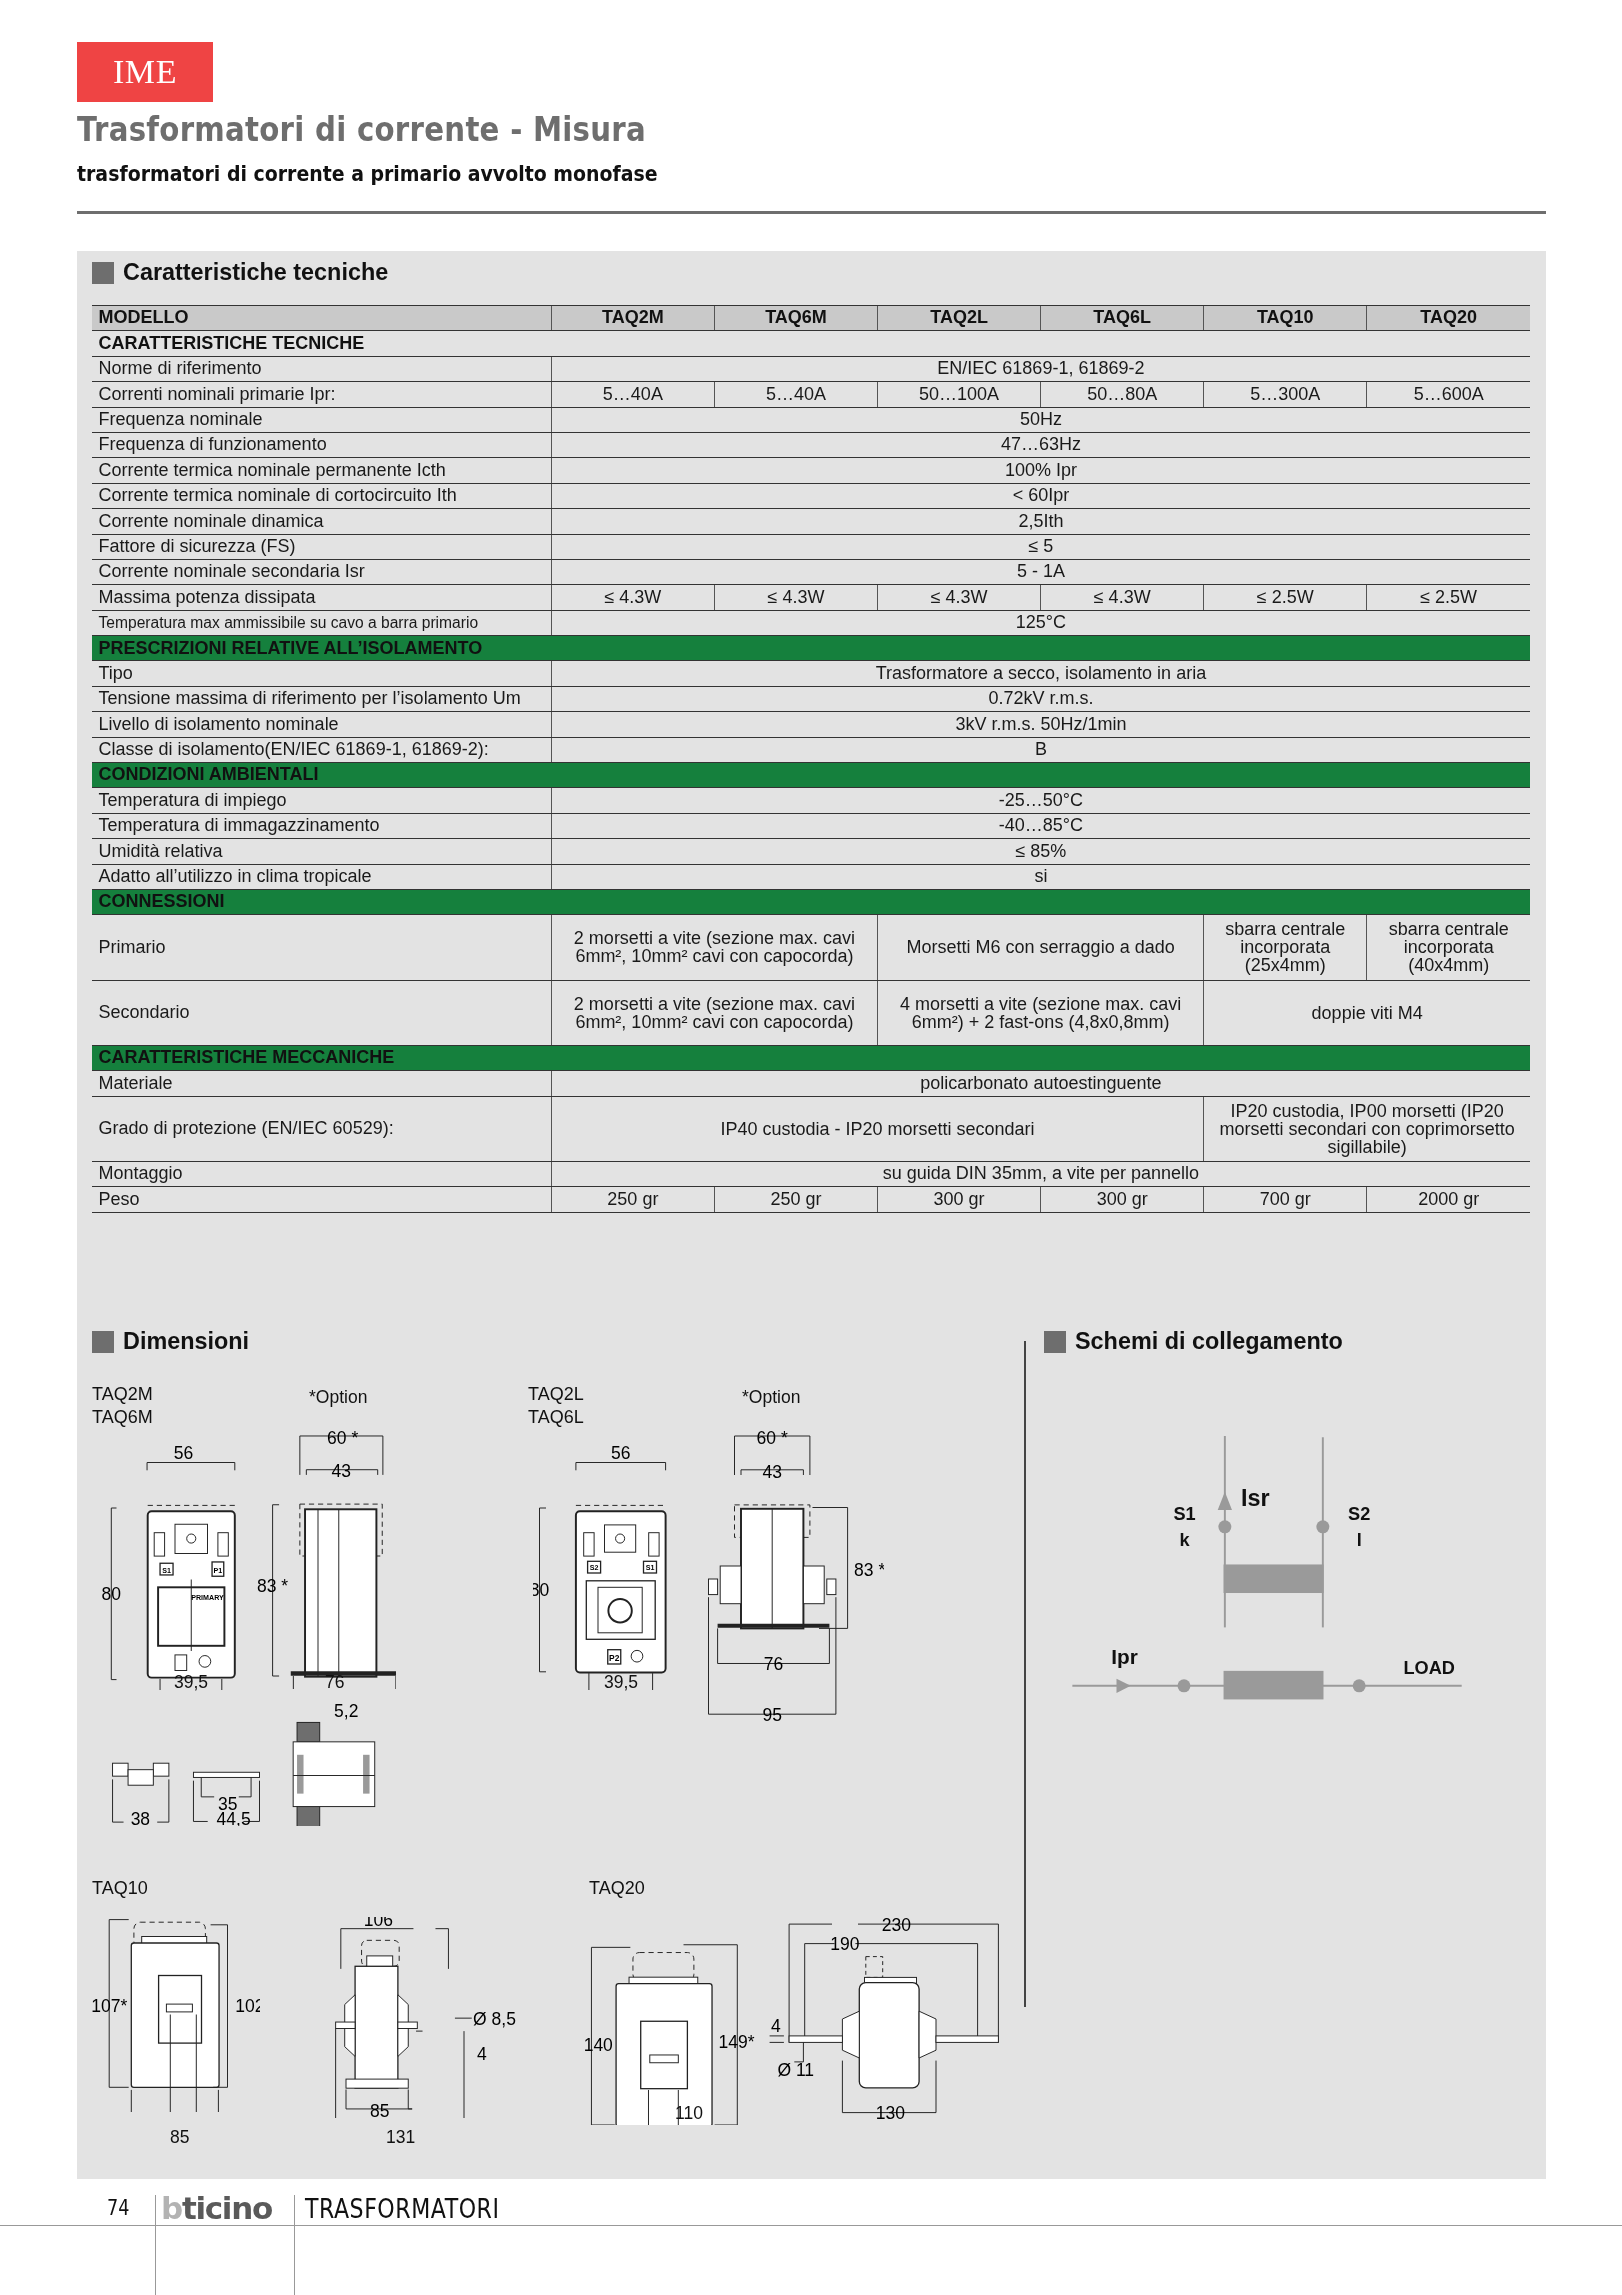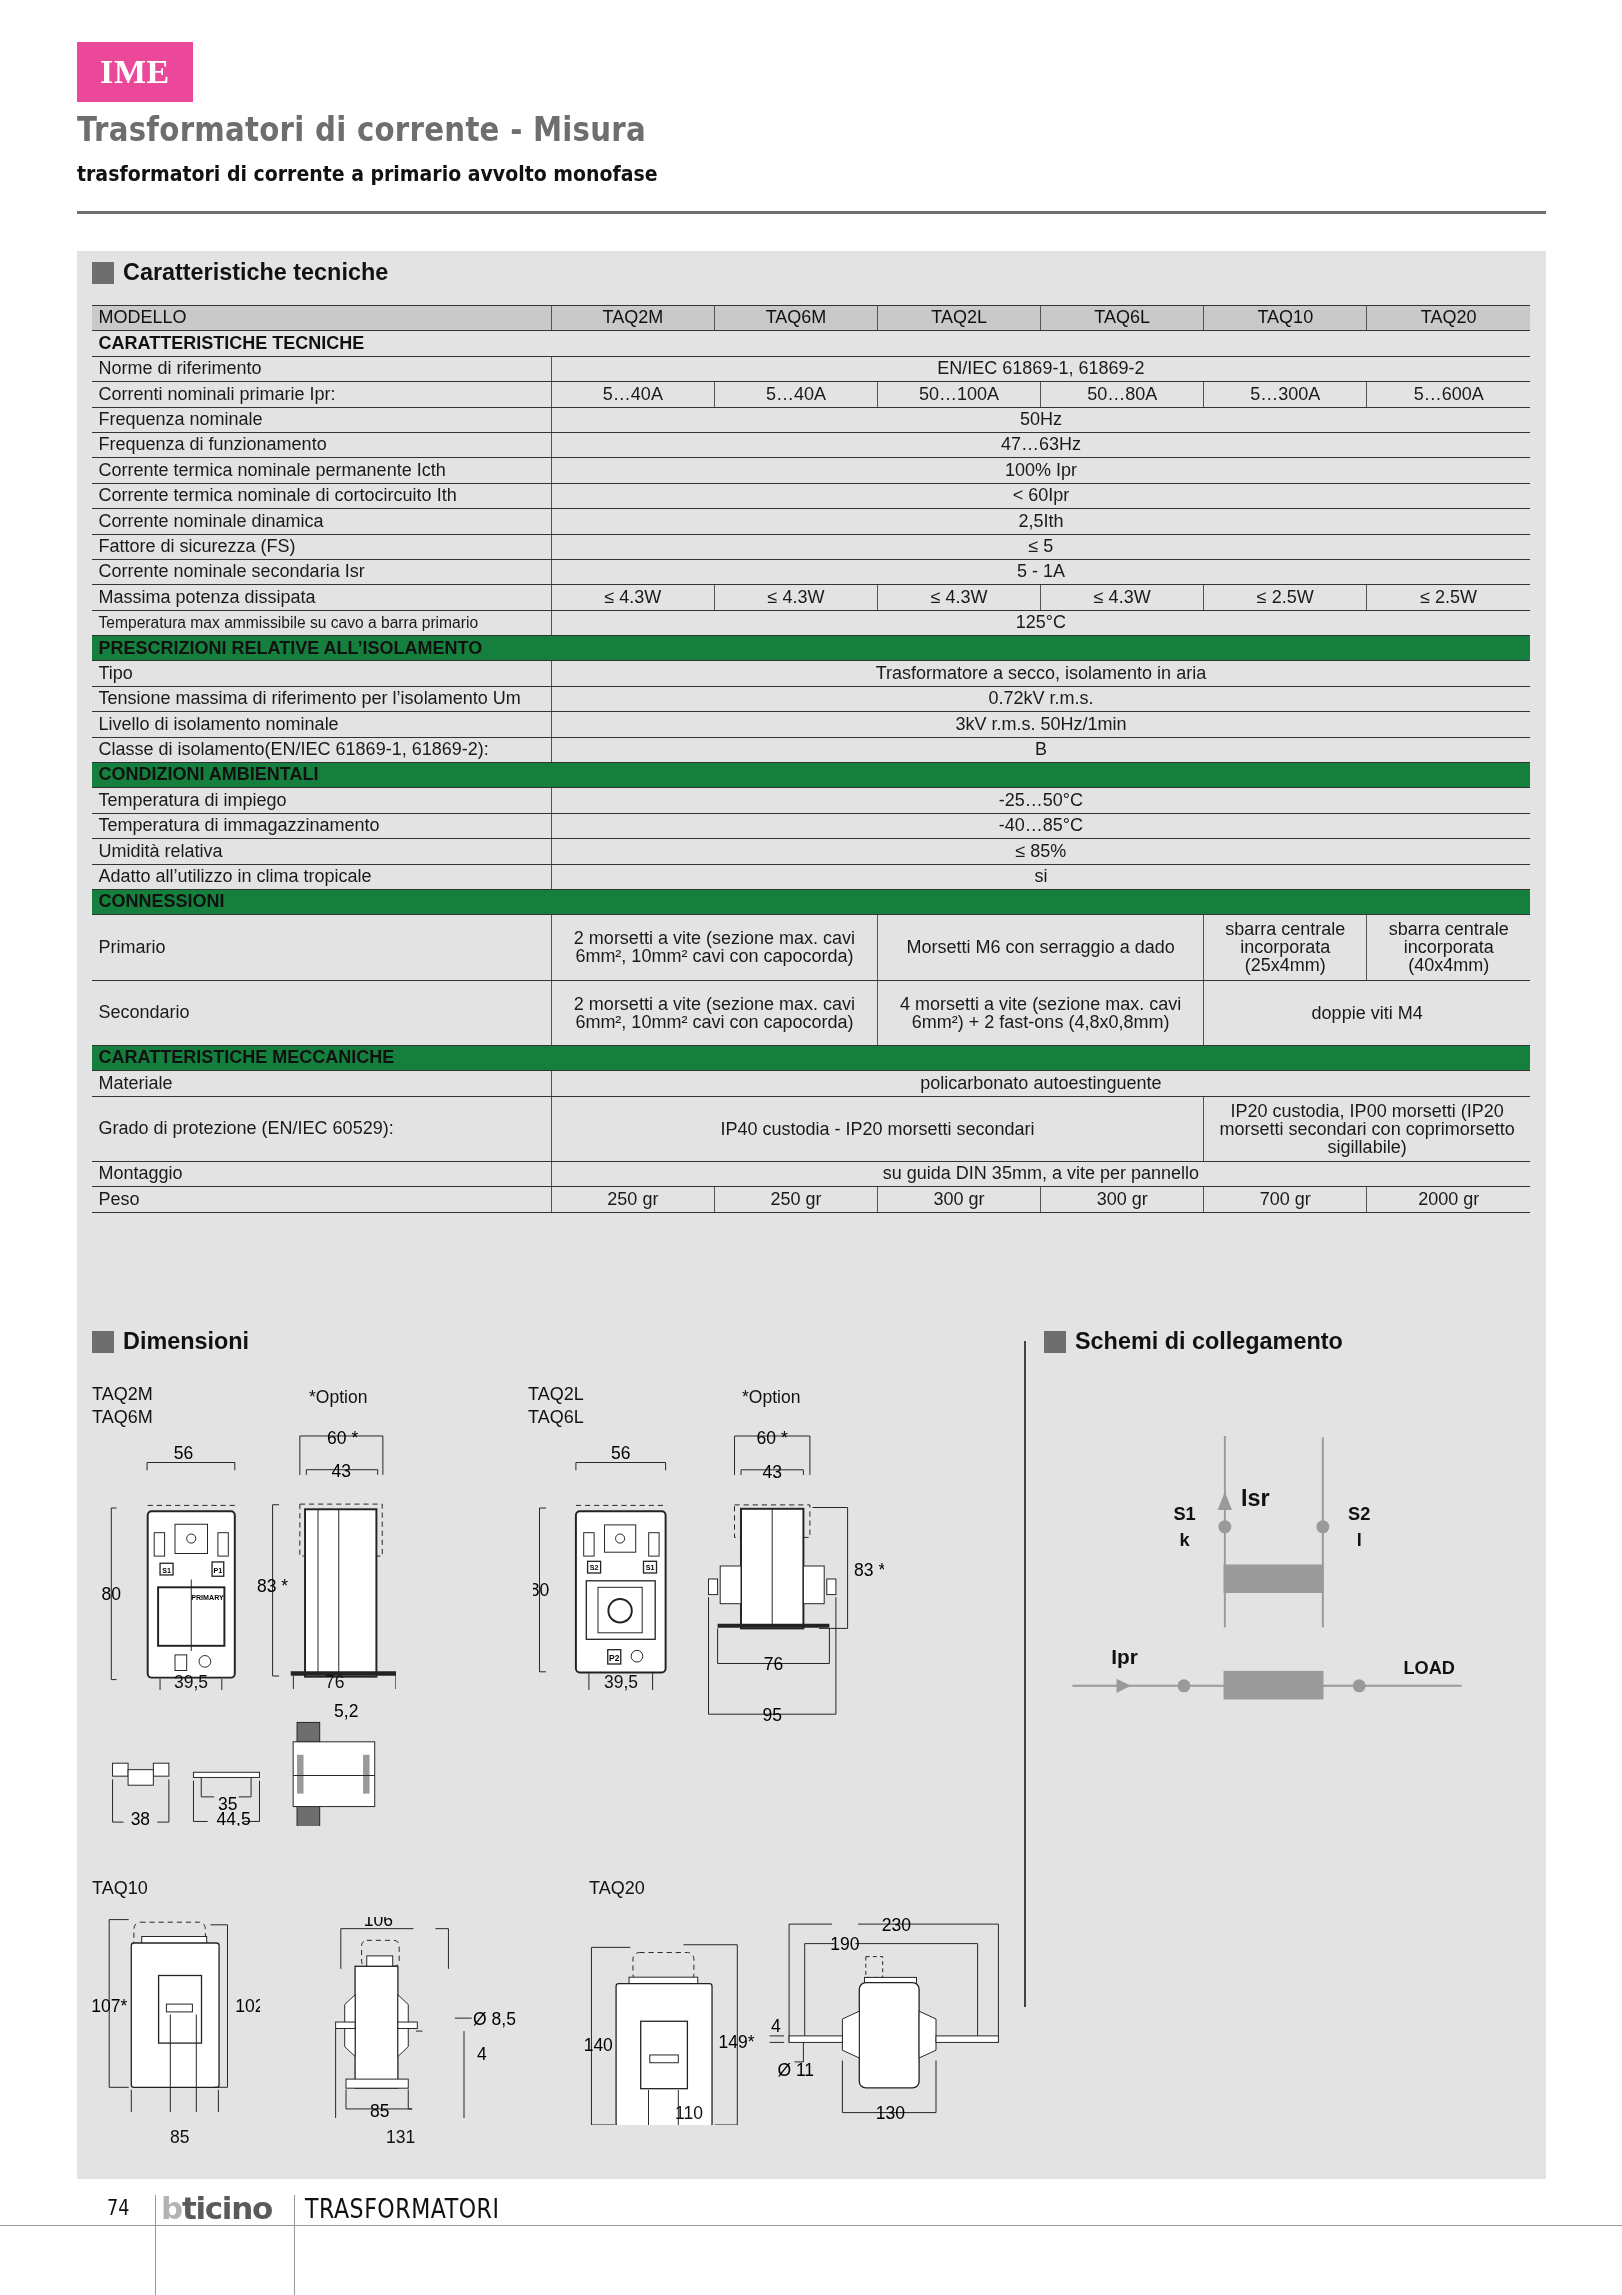--- a/index.html
+++ b/index.html
@@ -3,22 +3,22 @@
 <meta charset="utf-8">
 <style>
   html, body { margin: 0; padding: 0; }
   body {
     width: 1623px; height: 2295px; position: relative; background: #ffffff;
     font-family: "Liberation Sans", sans-serif; color: #111; overflow: hidden;
   }
   .abs { position: absolute; }
   
   .logo {
-    left: 77px; top: 42px; width: 116px; height: 60px; background: #ec4899;
-    color: #fff; font-family: "Liberation Serif", serif; font-weight: bold;
+    left: 77px; top: 42px; width: 136px; height: 60px; background: #ef4444;
+    color: #fff; font-family: "Liberation Serif", serif; font-weight: normal;
     font-size: 34px; line-height: 60px; text-align: center; letter-spacing: 0.6px;
   }
   .page-title {
     left: 77px; top: 109px; font-family: "DejaVu Sans", sans-serif; font-weight: bold;
     font-size: 34px; color: #6e6e6e; letter-spacing: 0.3px; transform: scaleX(0.86);
     transform-origin: left top; white-space: nowrap;
   }
   .page-subtitle {
     left: 77px; top: 161px; font-family: "DejaVu Sans", sans-serif; font-weight: bold;
     font-size: 22px; color: #111; transform: scaleX(0.86); transform-origin: left top; white-space: nowrap;
@@ -36,21 +36,21 @@
 
   
   table.spec {
     position: absolute; left: 92px; top: 305px; width: 1438px;
     border-collapse: collapse; font-family: "Liberation Sans", sans-serif; font-size: 18px; color: #1a1a1a;
   }
   table.spec td, table.spec th {
     border-top: 1.3px solid #333; border-bottom: 1.3px solid #333; padding: 0 6.5px; height: 24.4px;
     line-height: 19.5px;
   }
-  table.spec th { background: #c9c9c9; font-weight: normal; text-align: center; color: #111; }
+  table.spec th { background: #c9c9c9; font-weight: bold; text-align: center; color: #111; }
   table.spec th.first { text-align: left; }
   table.spec td.lab { width: 442px; text-align: left; }
   table.spec td.val { text-align: center; border-left: 0.6px solid #555; }
   table.spec td.sec { font-weight: bold; color: #111; }
   table.spec tr.shaded td { background: #15803d; }
   table.spec td.small { font-size: 15.6px; }
   table.spec tr.tall2 td { height: 62px; }
   table.spec tr.tall3 td { height: 62px; }
   table.spec td.multi { line-height: 18px; padding-top: 1px; padding-bottom: 1.3px; }
 

